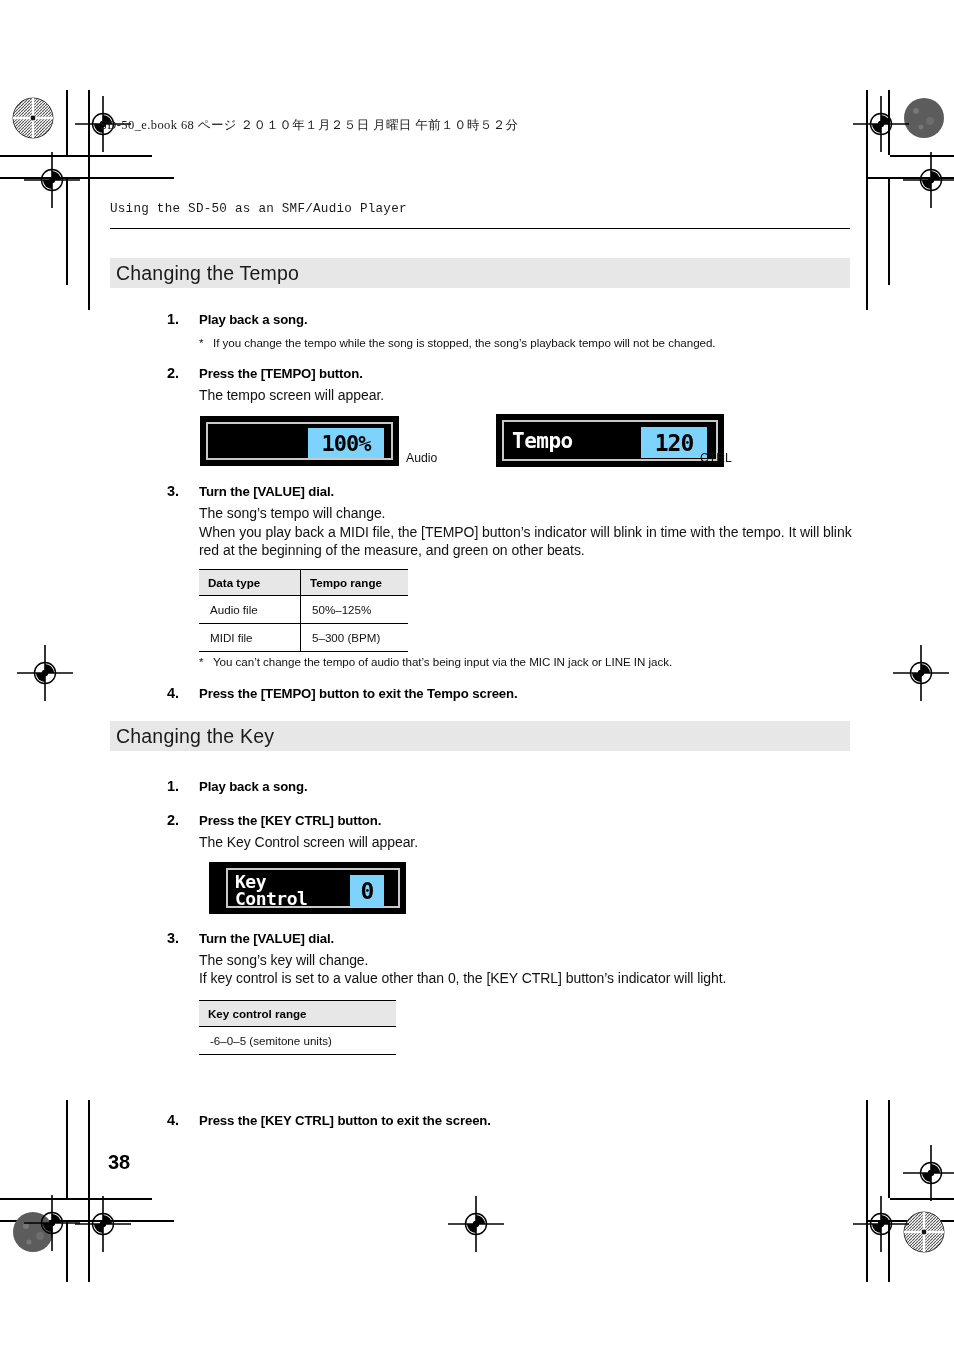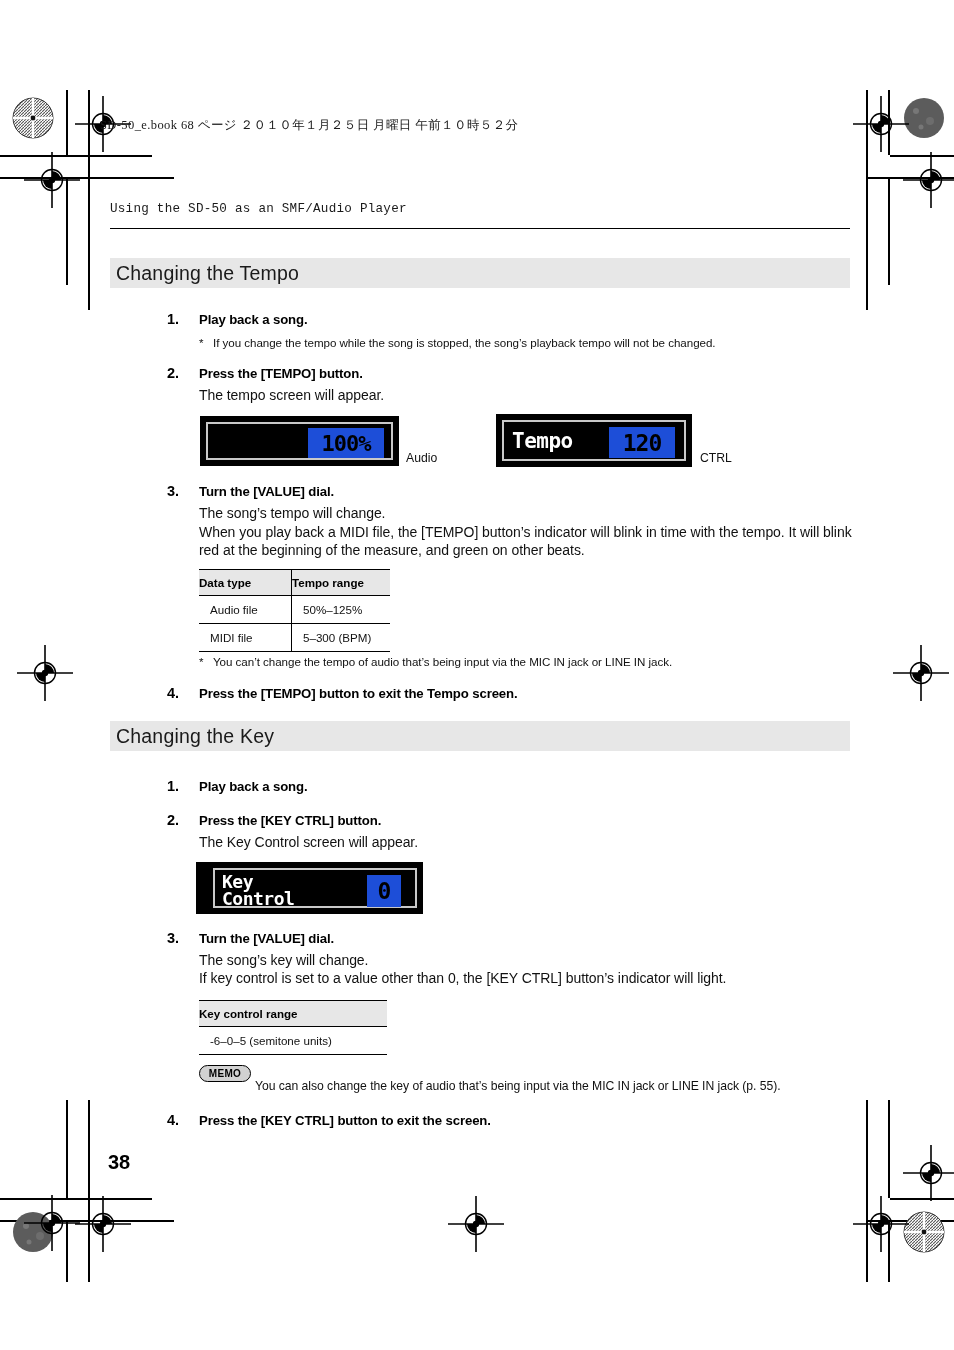--- a/index.html
+++ b/index.html
@@ -142,21 +142,21 @@
     position: absolute;
     font-family: "DejaVu Sans Mono", monospace;
     font-weight: bold;
     color: #ffffff;
     letter-spacing: -0.5px;
     line-height: 1.0;
     white-space: pre;
   }
   .lcd-val {
     position: absolute;
-    background: #1d4ed8;
+    background: #7dd3fc;
     color: #000000;
     font-family: "DejaVu Sans Mono", monospace;
     font-weight: bold;
     display: flex;
     align-items: center;
     justify-content: center;
     letter-spacing: -1px;
     box-sizing: border-box;
   }
   .lcd-caption {
@@ -179,21 +179,21 @@
   
   table.spec {
     position: absolute;
     border-collapse: collapse;
     font-size: 11.6px;
   }
   table.spec th {
     background: #e7e7e7;
     font-weight: bold;
     text-align: left;
-    padding: 6px 10px 6px 0;
+    padding: 6px 10px 6px 9px;
     border-top: 1.2px solid #000;
     border-bottom: 1.2px solid #000;
     color: #000;
     white-space: nowrap;
   }
   table.spec td {
     padding: 7px 10px 7px 11px;
     border-bottom: 1px solid #000;
     color: #111;
     white-space: nowrap;
@@ -462,21 +462,21 @@
 
   <div class="lcd" style="left:200px; top:416px; width:199px; height:50px;">
     <div class="lcd-inner">
       <span class="lcd-text" style="left:8px; top:8px; font-size:21px;margin-top:36px;">Speed</span>
       <span class="lcd-val" style="right:7px; top:4px; width:76px; height:30px; font-size:22px;">100%</span>
     </div>
   </div>
   <div class="lcd-caption" style="left:406px; top:451px;">Audio</div>
 
   <div class="lcd-ghost" style="left:505px; top:412px; width:160px;">--  --</div>
-  <div class="lcd" style="left:496px; top:414px; width:196px; height:53px;">
+  <div class="lcd" style="left:496px; top:414px; width:228px; height:53px;">
     <div class="lcd-inner">
       <span class="lcd-text" style="left:8px; top:9px; font-size:21px;">Tempo</span>
       <span class="lcd-val" style="right:9px; top:5px; width:66px; height:31px; font-size:23px;">120</span>
     </div>
   </div>
   <div class="lcd-caption" style="left:700px; top:451px;">CTRL</div>
 
   <div class="stepnum" style="left:167px; top:483px;">3.</div>
   <div class="stephead" style="top:484px;">Turn the [VALUE] dial.</div>
   <div class="body" style="top:505px;">The song’s tempo will change.</div>
@@ -512,21 +512,21 @@
     <span class="t">Changing the Key</span>
   </div>
 
   <div class="stepnum" style="left:167px; top:778px;">1.</div>
   <div class="stephead" style="top:779px;">Play back a song.</div>
 
   <div class="stepnum" style="left:167px; top:812px;">2.</div>
   <div class="stephead" style="top:813px;">Press the [KEY CTRL] button.</div>
   <div class="body" style="top:834px;">The Key Control screen will appear.</div>
 
-  <div class="lcd" style="left:196px; top:862px; width:227px; height:52px;padding-left:17px;">
+  <div class="lcd" style="left:209px; top:862px; width:197px; height:52px;padding-left:17px;">
     <div class="lcd-inner">
       <span class="lcd-text" style="left:7px; top:3px; font-size:18px;">Key</span>
       <span class="lcd-text" style="left:7px; top:20px; font-size:18px;">Control</span>
       <span class="lcd-val" style="right:14px; top:5px; width:34px; height:32px; font-size:23px;">0</span>
     </div>
   </div>
 
   <div class="stepnum" style="left:167px; top:930px;">3.</div>
   <div class="stephead" style="top:931px;">Turn the [VALUE] dial.</div>
   <div class="body" style="top:952px;">The song’s key will change.</div>
@@ -538,23 +538,19 @@
         <th style="width:178px;">Key control range</th>
       </tr>
     </thead>
     <tbody>
       <tr>
         <td>-6–0–5 (semitone units)</td>
       </tr>
     </tbody>
   </table>
 
-  <div class="memo-row" style="top:1065px; width:600px; height:40px;">
-    <span class="memo-badge">MEMO</span>
-    <span class="memo-text">You can also change the key of audio that’s being input via the MIC IN jack or LINE IN jack (p. 55).</span>
-  </div>
 
   <div class="stepnum" style="left:167px; top:1112px;">4.</div>
   <div class="stephead" style="top:1113px;">Press the [KEY CTRL] button to exit the screen.</div>
 
   <div class="folio">38</div>
 
 </div>
 
 </body></html>

